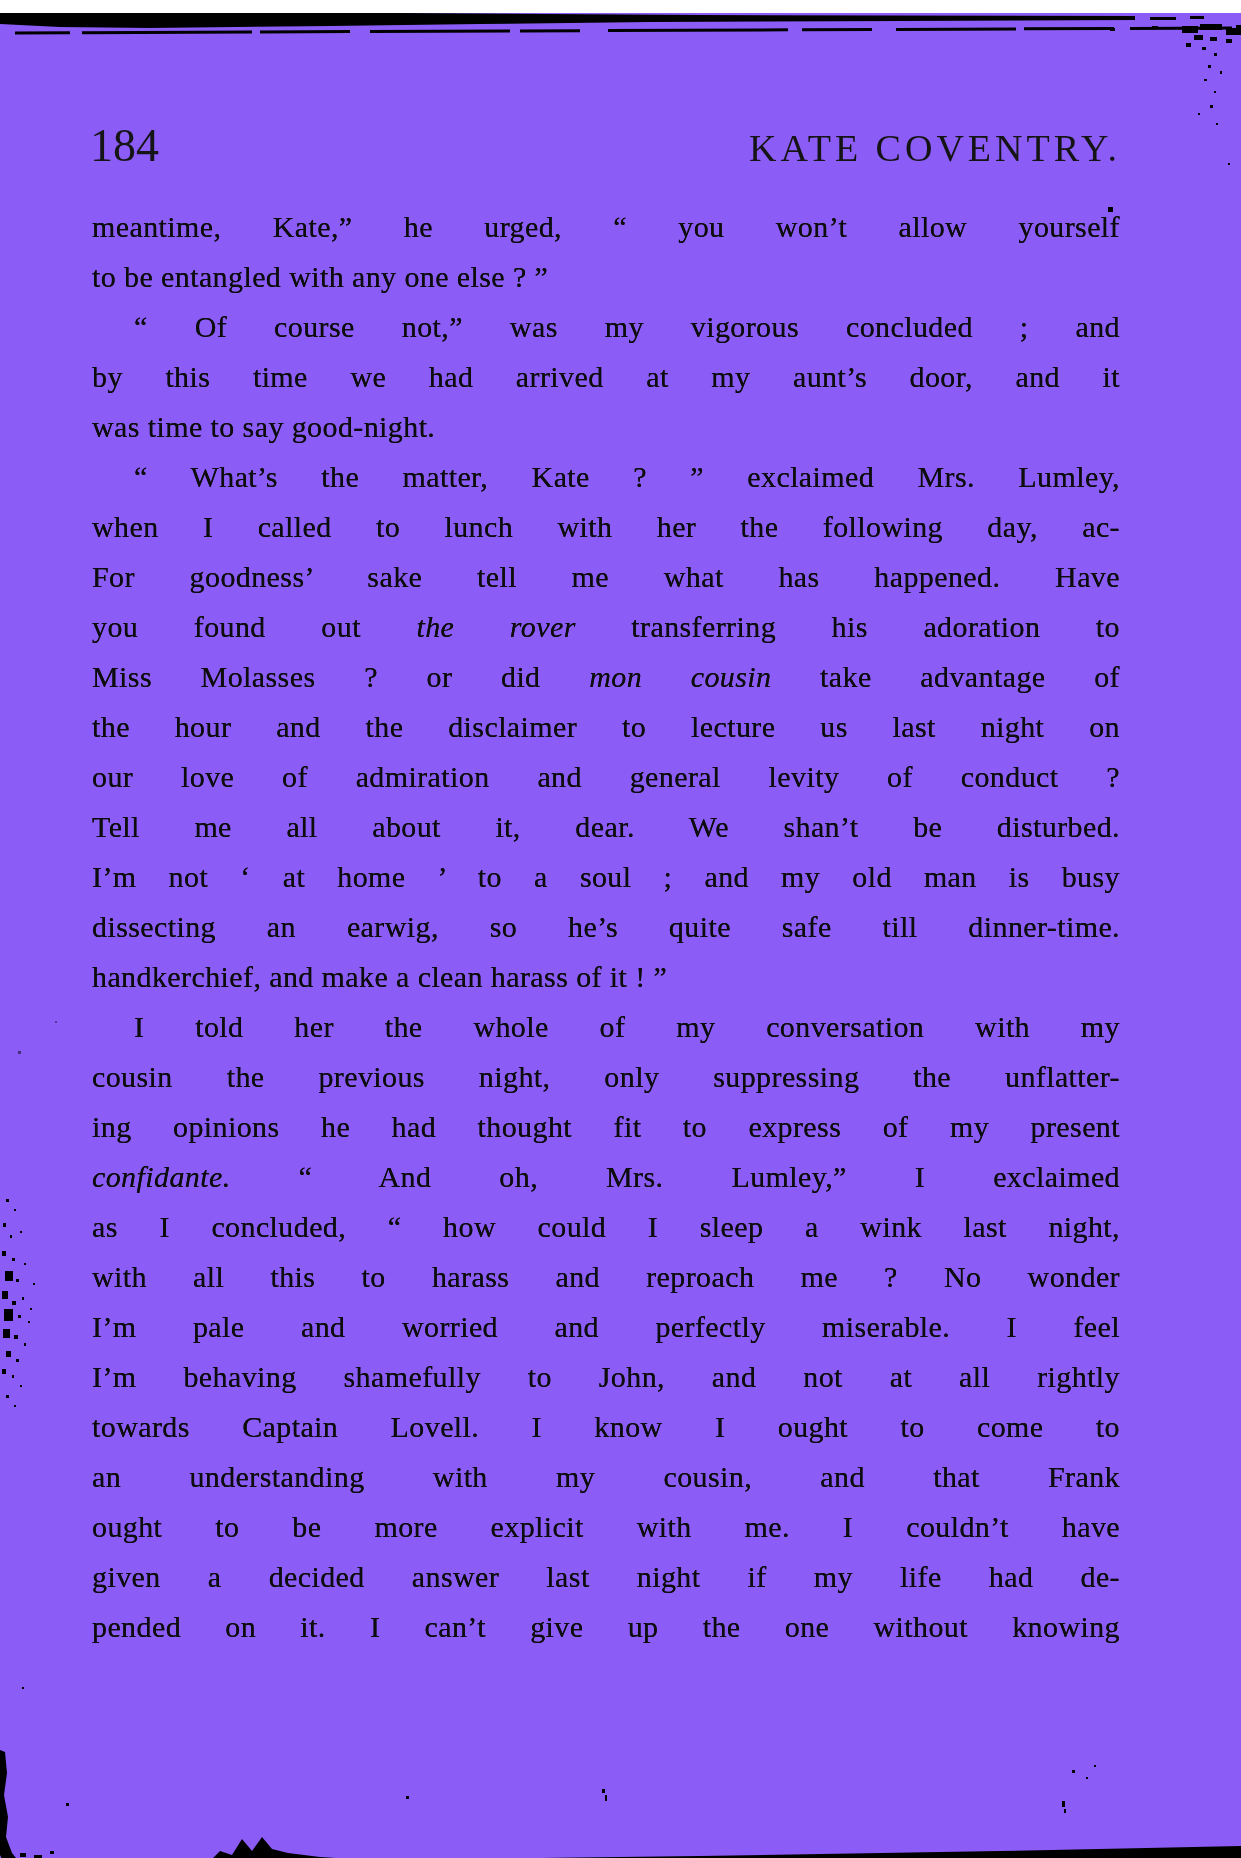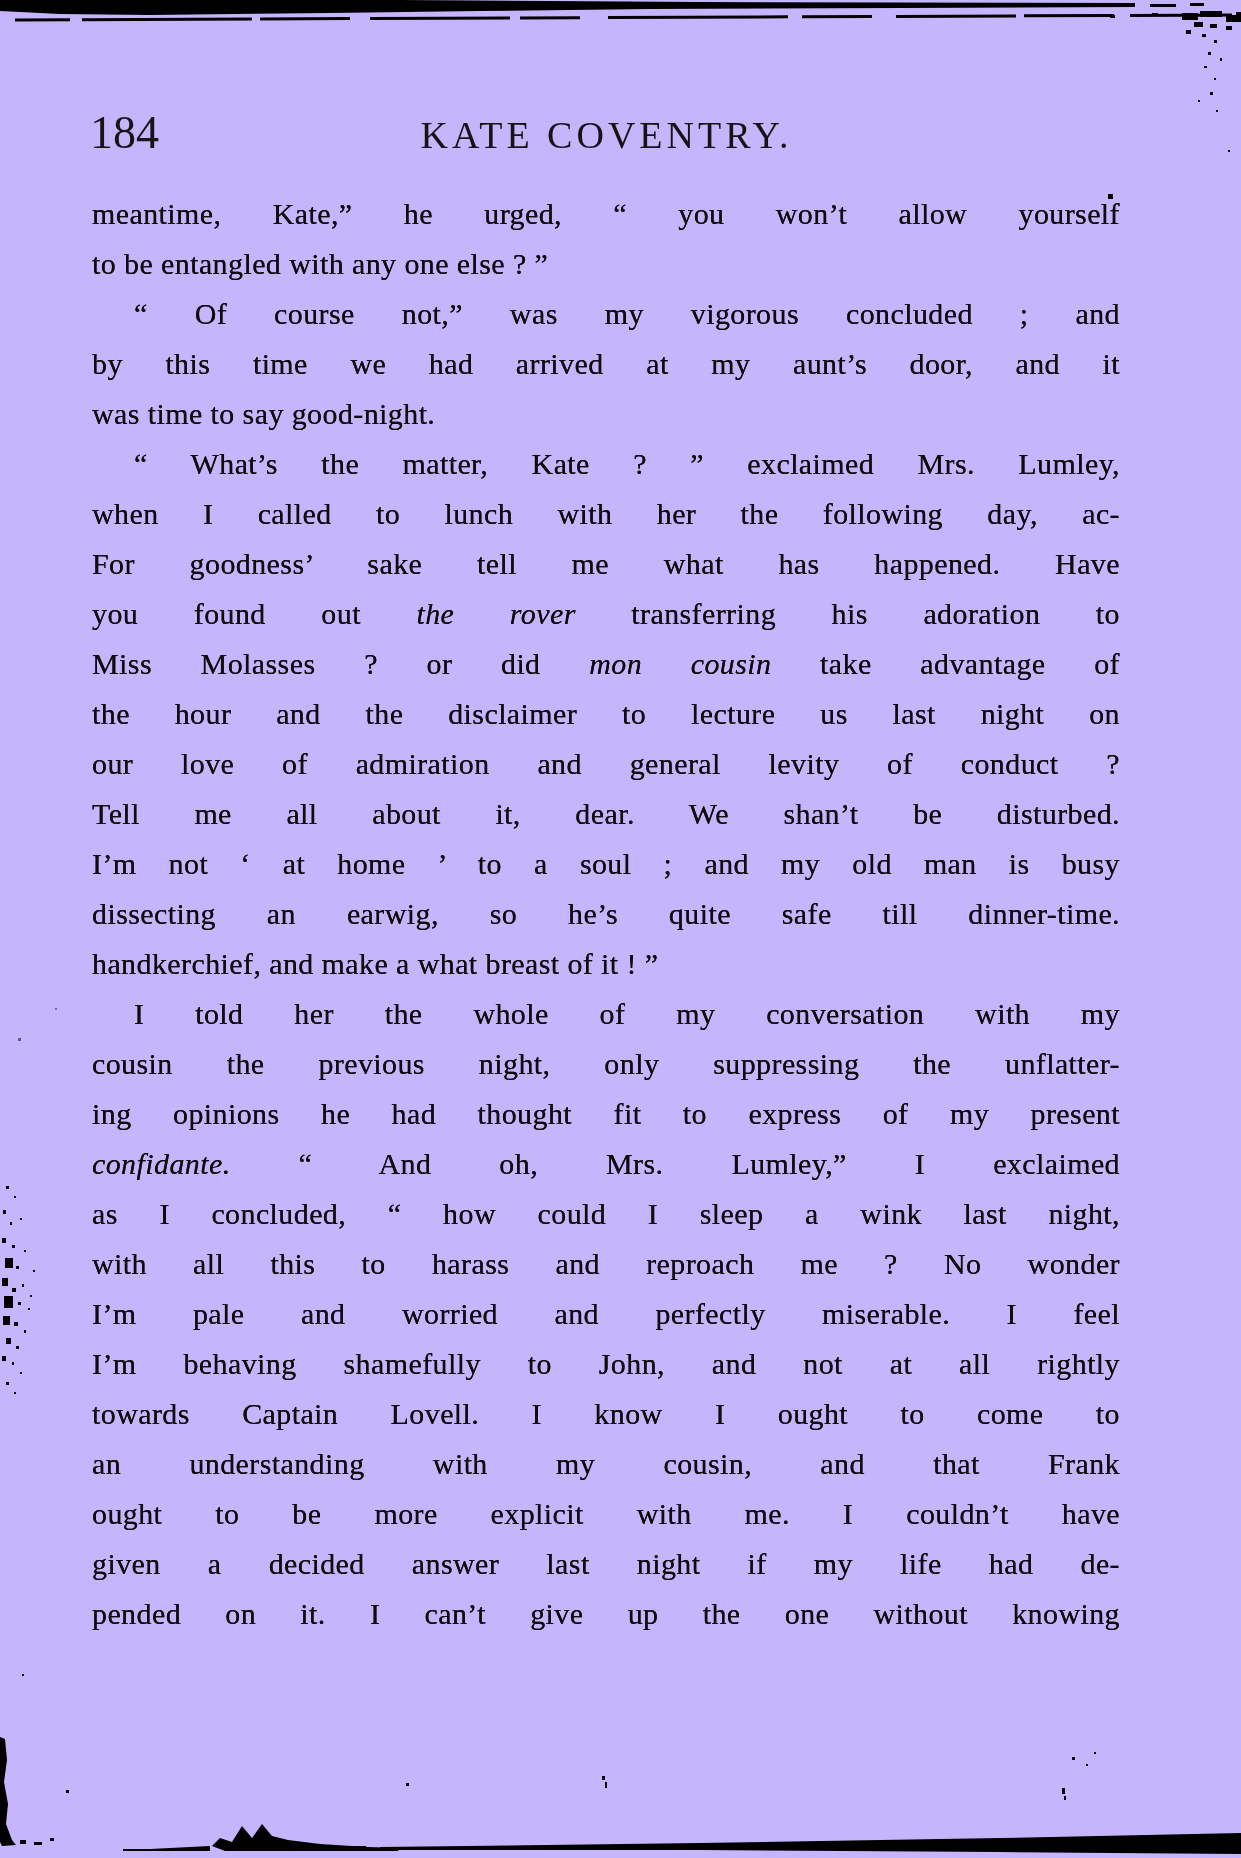--- a/index.html
+++ b/index.html
@@ -6,35 +6,36 @@
   body{
     width:1241px;height:1858px;
     background:#ffffff;
     position:relative;
     overflow:hidden;
     font-family:"Liberation Serif", serif;
     color:#0a0a0a;
   }
   #page{
     position:absolute;inset:0;
-    background:#c4b5fd;
+    background:#8b5cf6;
+    margin-top:13px;
   }
   .page-number{
     position:absolute;
     left:90px;top:110px;
     font-size:46px;
     letter-spacing:0px;
     line-height:46px;
     color:#151515;
   }
   .running-title{
     position:absolute;
     left:92px;right:120px;
     top:114px;
-    text-align:center;
+    text-align:right;
     font-size:38px;
     line-height:42px;
     letter-spacing:4px;
     color:#141414;
     white-space:nowrap;
   }
   .body-text{
     position:absolute;
     left:92px;
     top:189px;
@@ -178,21 +179,21 @@
       <div class="line indent"><span>“ What’s the matter, Kate ? ” exclaimed Mrs. Lumley,</span></div>
       <div class="line"><span>when I called to lunch with her the following day, ac-</span></div>
       <div class="line"><span>For goodness’ sake tell me what has happened. Have</span></div>
       <div class="line"><span>you found out </span><i>the rover</i><span> transferring his adoration to</span></div>
       <div class="line"><span>Miss Molasses ? or did </span><i>mon cousin</i><span> take advantage of</span></div>
       <div class="line"><span>the hour and the disclaimer to lecture us last night on</span></div>
       <div class="line"><span>our love of admiration and general levity of conduct ?</span></div>
       <div class="line"><span>Tell me all about it, dear. We shan’t be disturbed.</span></div>
       <div class="line"><span>I’m not ‘ at home ’ to a soul ; and my old man is busy</span></div>
       <div class="line"><span>dissecting an earwig, so he’s quite safe till dinner-time.</span></div>
-      <div class="line end"><span>handkerchief, and make a what breast of it ! ”</span></div>
+      <div class="line end"><span>handkerchief, and make a clean harass of it ! ”</span></div>
       <div class="line indent"><span>I told her the whole of my conversation with my</span></div>
       <div class="line"><span>cousin the previous night, only suppressing the unflatter-</span></div>
       <div class="line"><span>ing opinions he had thought fit to express of my present</span></div>
       <div class="line"><i>confidante.</i><span> “ And oh, Mrs. Lumley,” I exclaimed</span></div>
       <div class="line"><span>as I concluded, “ how could I sleep a wink last night,</span></div>
       <div class="line"><span>with all this to harass and reproach me ? No wonder</span></div>
       <div class="line"><span>I’m pale and worried and perfectly miserable. I feel</span></div>
       <div class="line"><span>I’m behaving shamefully to John, and not at all rightly</span></div>
       <div class="line"><span>towards Captain Lovell. I know I ought to come to</span></div>
       <div class="line"><span>an understanding with my cousin, and that Frank</span></div>

